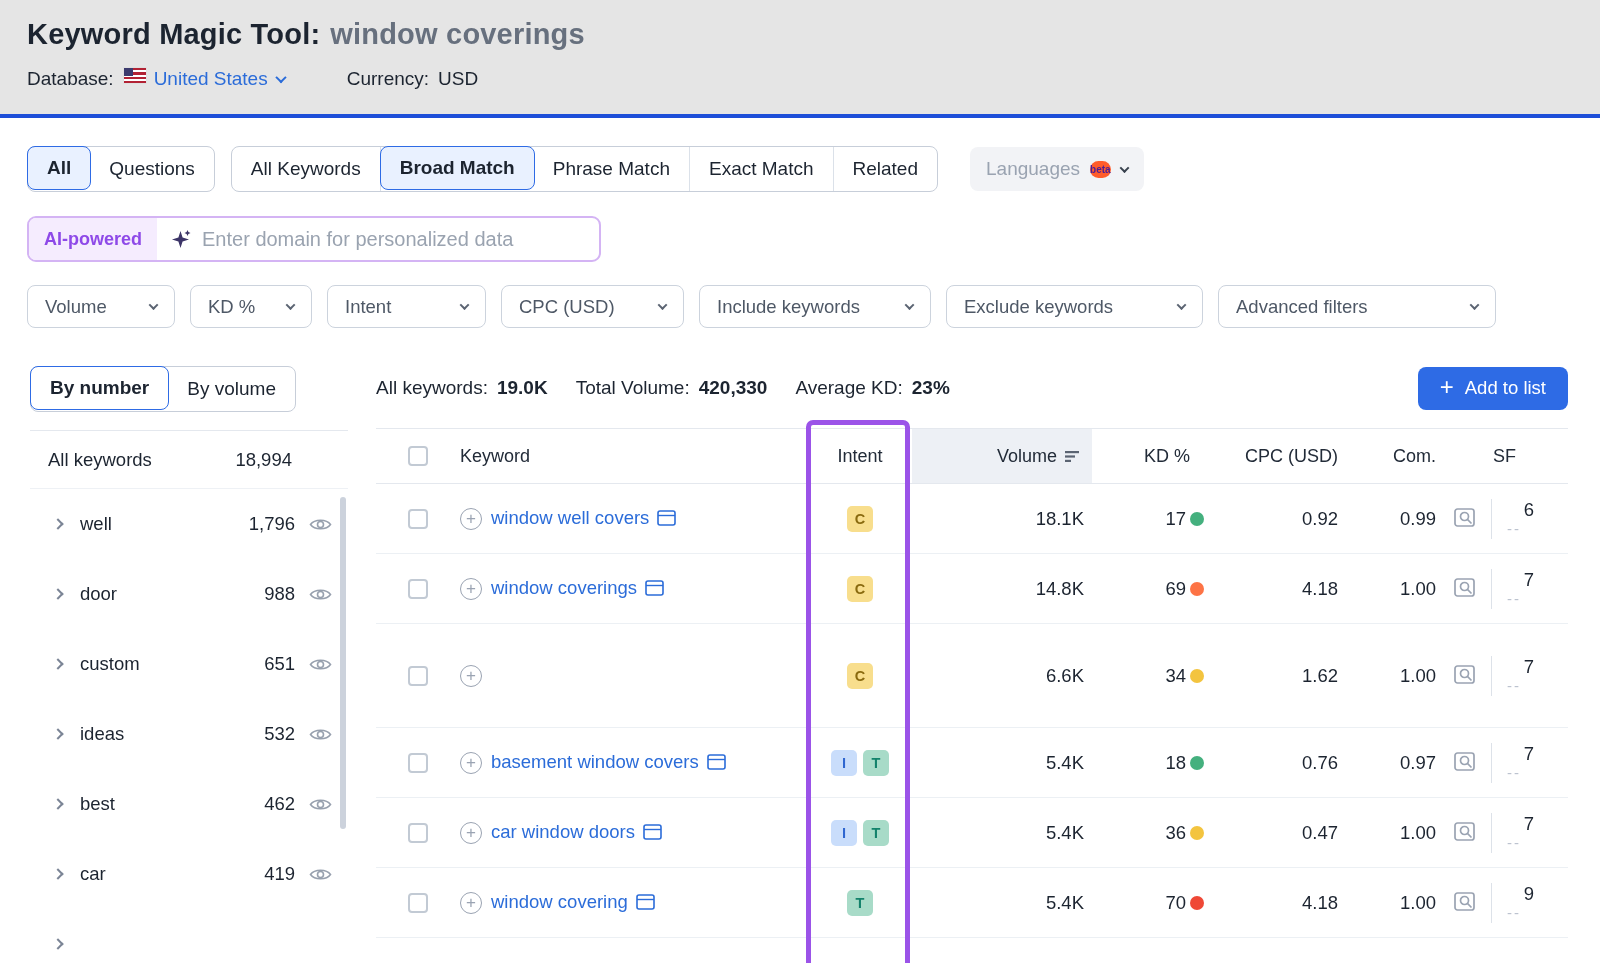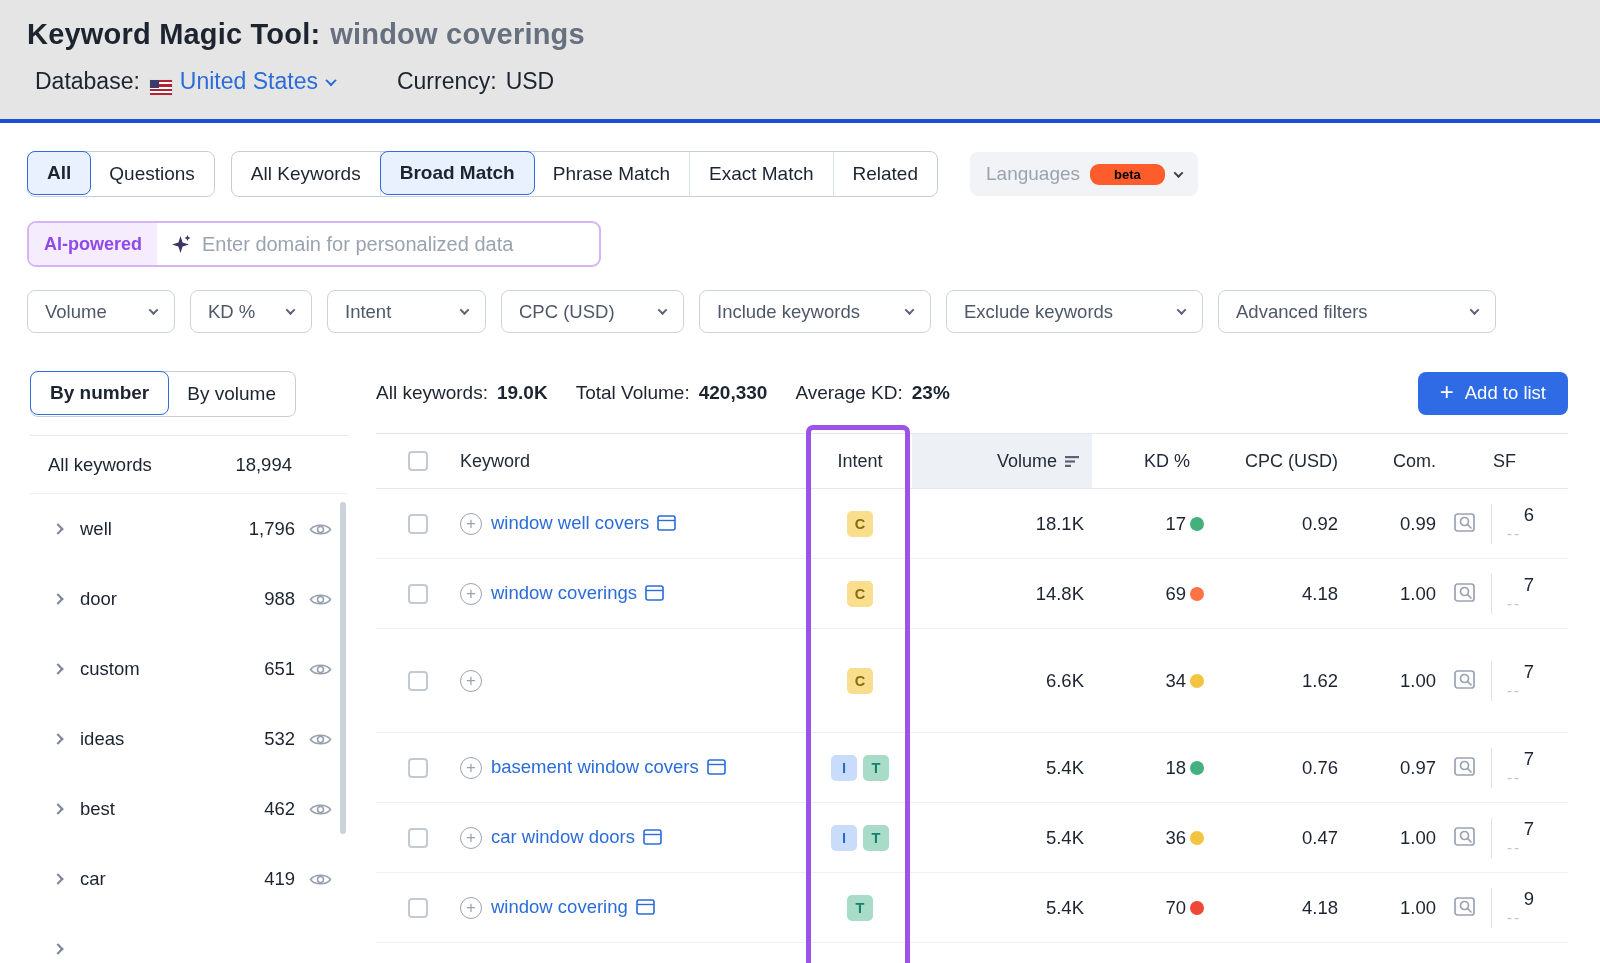--- a/index.html
+++ b/index.html
@@ -3,42 +3,42 @@
 <meta charset="utf-8">
 <style>
   * { margin:0; padding:0; box-sizing:border-box; }
   body { font-family:"Liberation Sans", sans-serif; color:#1c2430; background:#fff; }
   .page { width:1600px; height:963px; overflow:hidden; position:relative; background:#fff; }
 
   
   .app-header { background:#e5e5e5; border-bottom:4px solid #1d4ed8; padding:18px 0 24px 27px; }
   .title-line { font-size:29px; font-weight:700; letter-spacing:.2px; }
   .title-query { color:#67707e; margin-left:10px; }
-  .db-line { margin-top:17px; display:flex; align-items:flex-end; font-size:23px;margin-left:8px; }
+  .db-line { margin-top:17px; display:flex; align-items:flex-start; font-size:19px; }
   .db-label { margin-right:10px; }
   .flag { width:22px; height:15px; position:relative; display:inline-block; margin-right:8px;
           background:repeating-linear-gradient(180deg,#b22234 0 2.2px,#fff 2.2px 4.4px); outline:1px solid #e0e0e0; }
   .flag::after { content:""; position:absolute; left:0; top:0; width:9px; height:8px; background:#3c3b6e; }
   .db-value { color:#2b6cd9; display:flex; align-items:center; gap:9px; cursor:pointer; }
   .currency { margin-left:62px; }
   .chev { display:inline-block; width:8px; height:8px; border-right:2px solid currentColor; border-bottom:2px solid currentColor;
           transform:rotate(45deg) translate(-1px,-1px); }
   .chev-right { transform:rotate(-45deg); }
 
   
   .tabs-bar { display:flex; align-items:center; gap:16px; margin:28px 0 0 27px; }
   .seg-group { display:inline-flex; border:1px solid #c7ced9; border-radius:8px; background:#fff; }
   .seg { height:44px; padding:0 19px; display:flex; align-items:center; font-size:19px; color:#1c2430;
          border-right:1px solid #dbe1e9; cursor:pointer; white-space:nowrap; }
   .seg:last-child { border-right:none; }
   .seg.selected { background:#e9f1ff; border:1px solid #2e6be5; border-radius:8px; margin:-1px; font-weight:700; position:relative; z-index:1; }
   .languages-btn { margin-left:16px; height:44px; background:#f2f3f6; border-radius:8px; padding:0 16px;
                    display:flex; align-items:center; gap:10px; cursor:pointer; }
   .languages-label { color:#9aa3b1; font-size:19px; }
-  .beta-badge { background:#ff5c2b; color:#000000; font-size:13px; font-weight:700; border-radius:9px; padding:3px 24px; }
+  .beta-badge { background:#ff5c2b; color:#4c1d95; font-size:10px; font-weight:700; border-radius:9px; padding:3px 0; }
   .languages-btn .chev { color:#39424e; width:7px; height:7px; }
 
   
   .ai-bar { margin:24px 0 0 27px; width:574px; height:46px; border:2px solid #d4b4f4; border-radius:9px;
             display:flex; align-items:center; overflow:hidden; background:#fff; }
   .ai-tag { background:#f5ecfe; color:#8e49e8; font-weight:700; font-size:18px; height:100%;
             display:flex; align-items:center; padding:0 15px; }
   .ai-input-wrap { display:flex; align-items:center; gap:10px; padding:0 14px; flex:1; }
   .ai-input { border:none; outline:none; flex:1; font-size:20px; font-family:"Liberation Sans",sans-serif; color:#14532d; }
   .ai-input::placeholder { color:#9aa3b0; }

